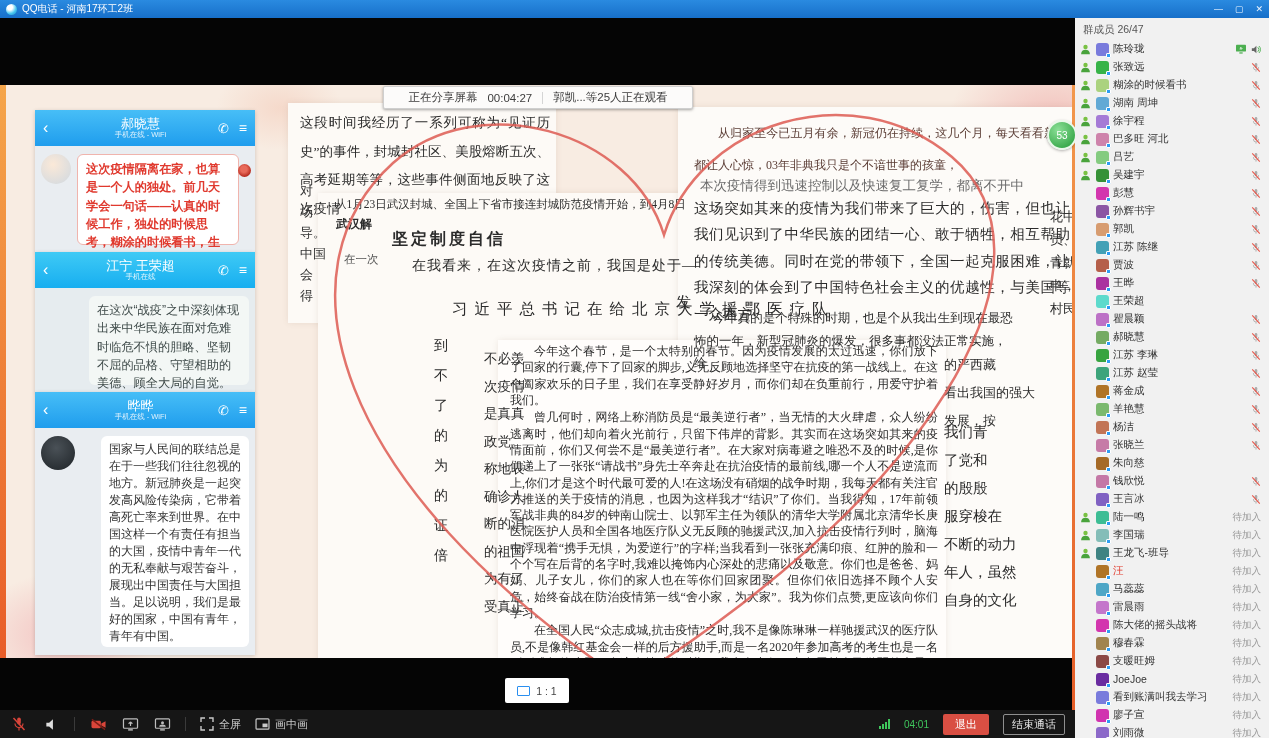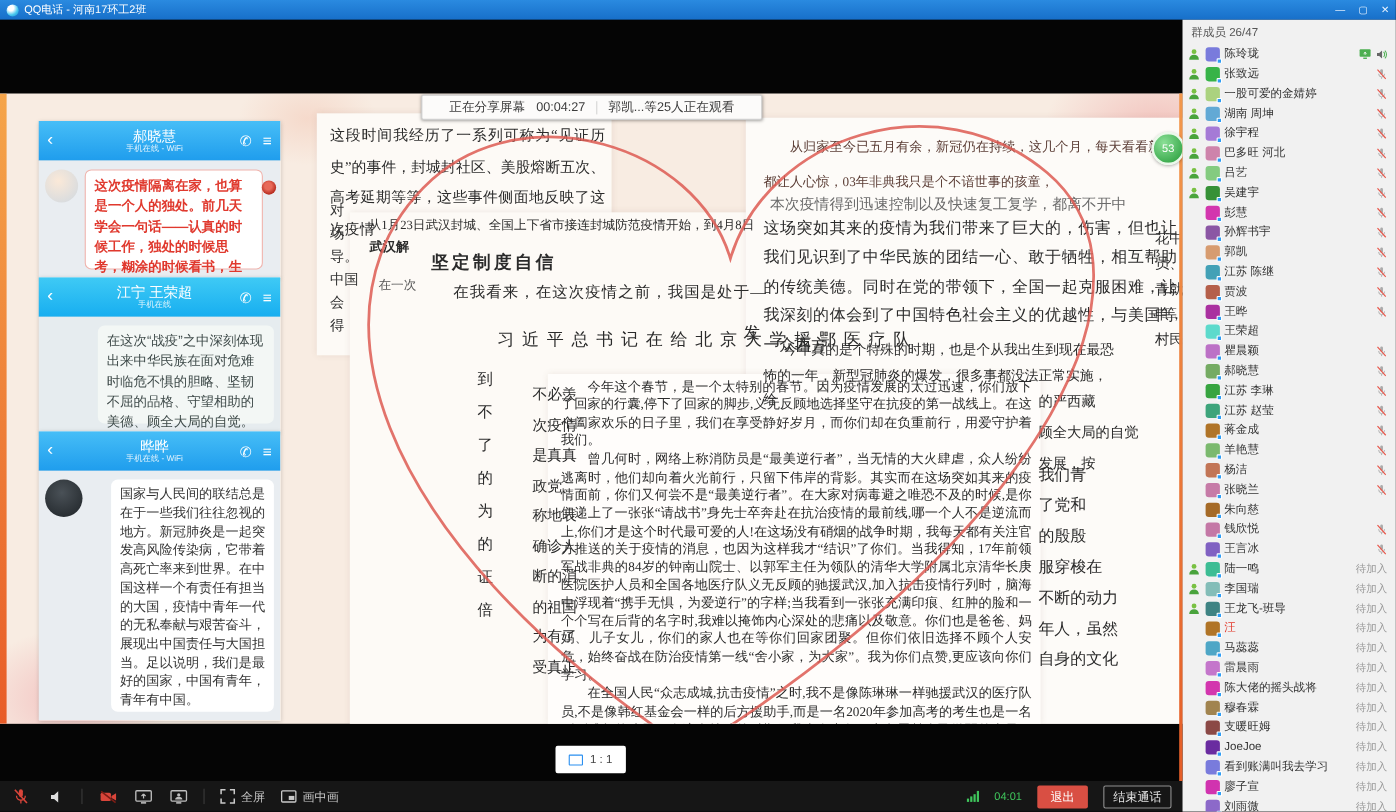--- a/index.html
+++ b/index.html
@@ -218,21 +218,21 @@
       <div class="doc" id="textD4">今年真的是个特殊的时期，也是个从我出生到现在最恐怖的一年，新型冠肺炎的爆发，很多事都没法正常实施，给</div>
       <div class="doc colv" id="edgeCol">
           <div>花中</div>
           <div>员、</div>
           <div>青就</div>
           <div>申，</div>
           <div>村民</div>
         </div>
       <div class="doc colv" id="edgeCol2a">
           <div>的严西藏</div>
-          <div>顾全大局的自觉</div>
+          <div>看出我国的强大</div>
           <div>发展，按</div>
         </div>
       <div class="doc colv" id="edgeCol2b">
           <div>我们青</div>
           <div>了党和</div>
           <div>的殷殷</div>
           <div>服穿梭在</div>
           <div>不断的动力</div>
           <div>年人，虽然</div>
           <div>自身的文化</div>
@@ -427,21 +427,21 @@
         <div class="mrow">
           <span class="slot">
             <svg width="11" height="11" viewBox="0 0 12 12">
               <circle cx="6" cy="3.2" r="2.4" fill="#79c143"></circle>
               <path d="M1.2 11.2c0-3.2 2.1-4.8 4.8-4.8s4.8 1.6 4.8 4.8z" fill="#49a33c"></path>
             </svg>
           </span>
           <span class="avatar" style="background: rgb(171, 210, 127);">
             <i class="badge"></i>
           </span>
-          <span class="mname">一股可爱的金婧婷</span>
+          <span class="mname">糊涂的时候看书</span>
           <span class="mstatus">
             <svg width="10" height="11" viewBox="0 0 12 13">
               <rect x="4.5" y="1" width="3" height="6" rx="1.5" fill="#ababab"></rect>
               <path d="M2.8 6a3.2 3.5 0 0 0 6.4 0" fill="none" stroke="#ababab"></path>
               <line x1="6" y1="9.8" x2="6" y2="11.5" stroke="#ababab"></line>
               <line x1="1.5" y1="1.5" x2="10.5" y2="11.5" stroke="#e8564a" stroke-width="1.3"></line>
             </svg>
           </span>
         </div>
         <div class="mrow">

